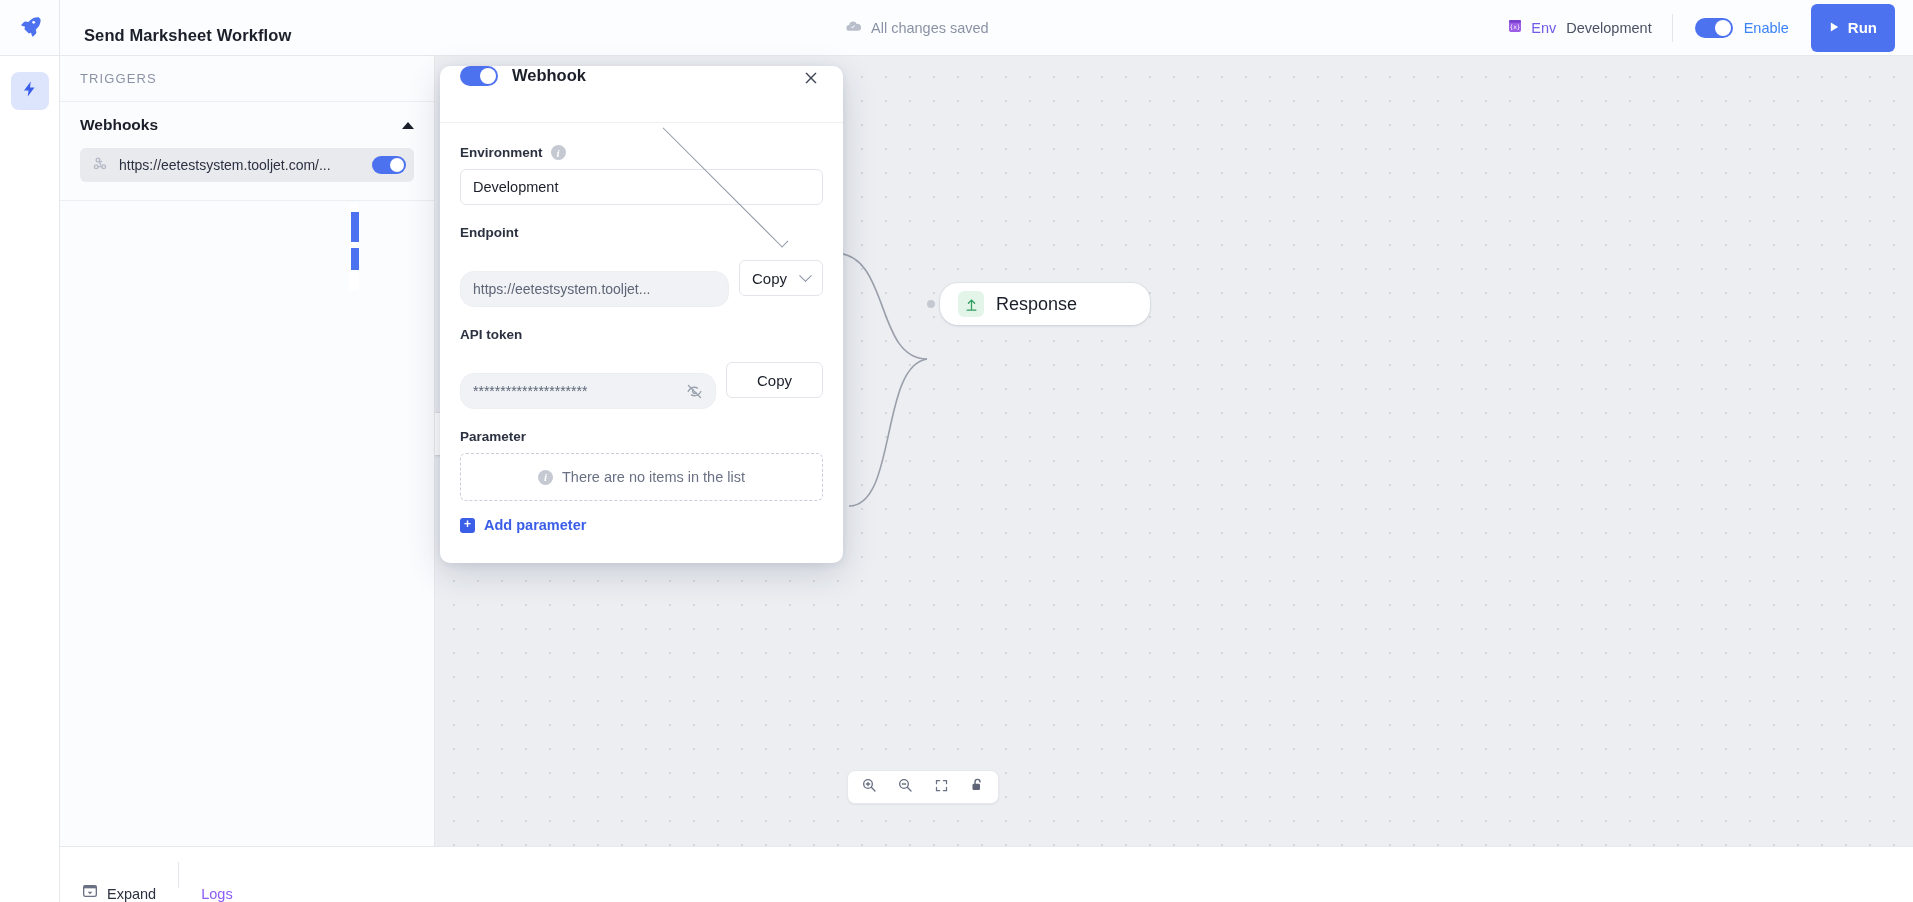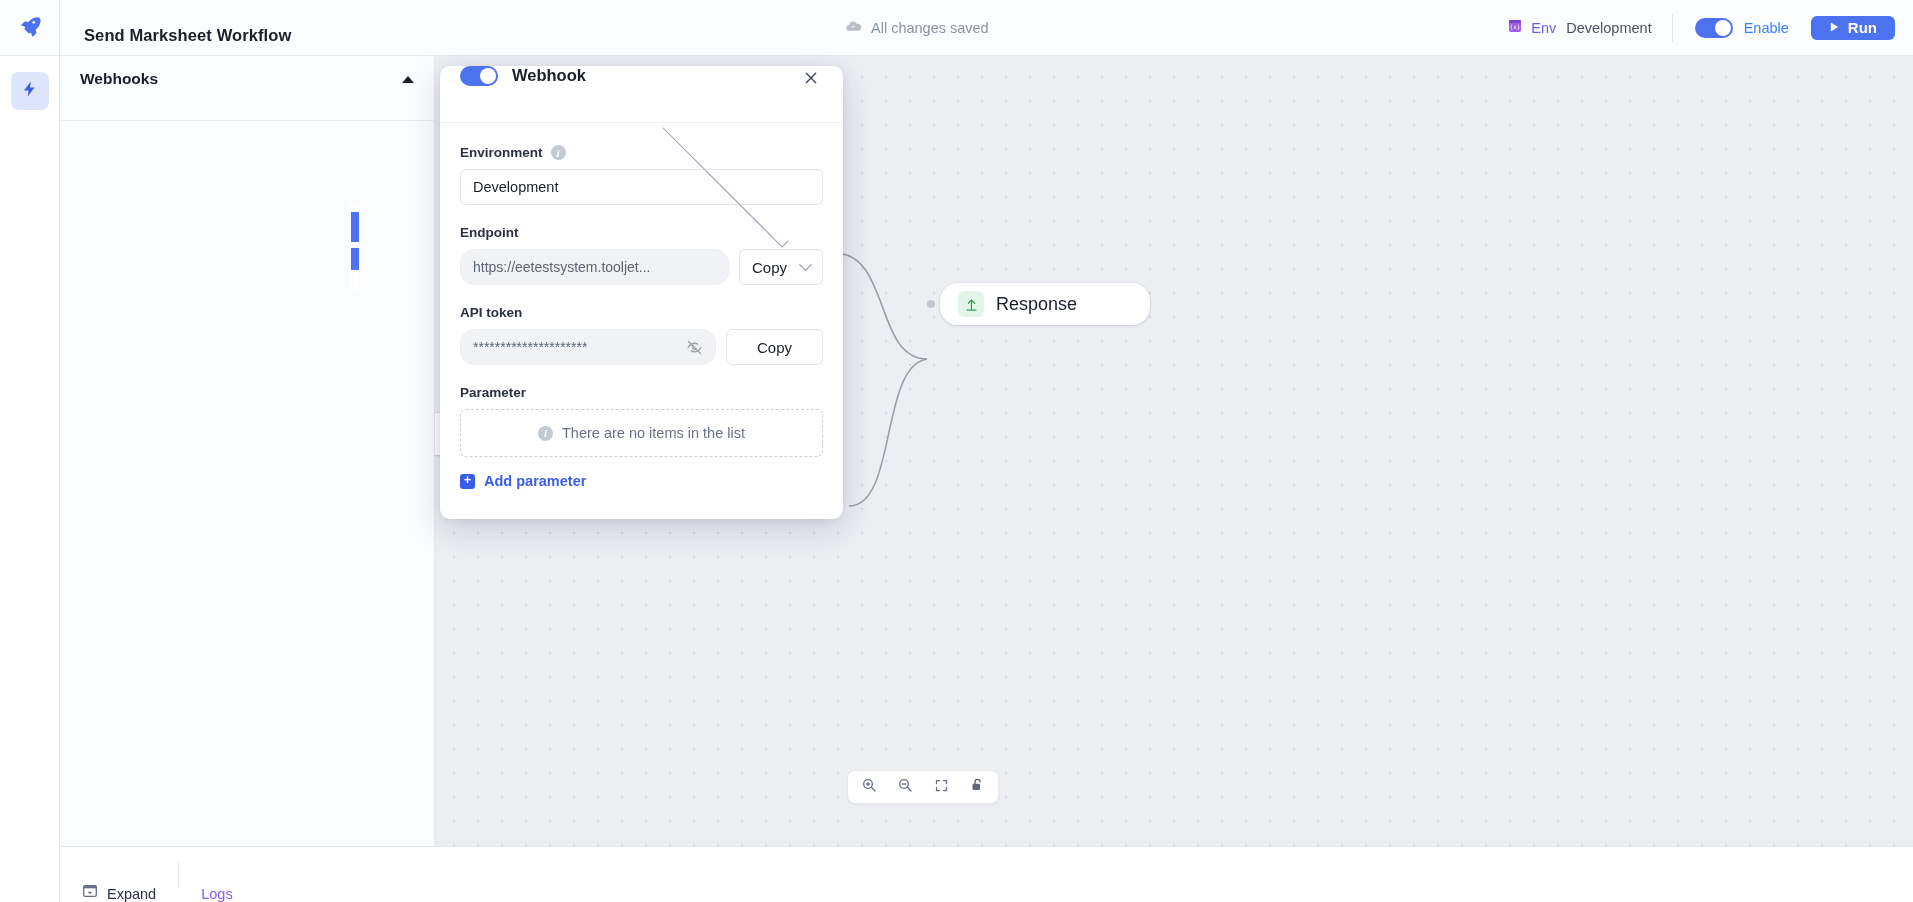--- a/index.html
+++ b/index.html
@@ -46,21 +46,21 @@
   .env-value { font-size: 14.5px; color: #4a5163; font-weight: 400; margin-left: 2px;}
   .vdiv { width: 1px; height: 28px; background: #e3e6eb; }
   .enable-group {
     display: flex; align-items: center; gap: 11px; padding: 0 22px;
   }
   .enable-label { font-size: 14.5px; color: #3b82f6; font-weight: 500; }
   .run-btn {
     display: flex; align-items: center; gap: 8px;
     background: #4d72f0; color: #fff;
     border: none; border-radius: 6px;
-    height: 24px; padding: 0 18px;
+    height: 48px; padding: 0 18px;
     font-size: 15px; font-weight: 600;
     font-family: "Liberation Sans", sans-serif;
     cursor: pointer;
   }
 
   
   .toggle {
     width: 38px; height: 20px; border-radius: 11px;
     background: #4d72f0; position: relative; flex: 0 0 auto; cursor: pointer;
   }
@@ -217,21 +217,21 @@
   .chev {
     width: 9px; height: 9px; border-right: 1.6px solid #8a93a5;
     border-bottom: 1.6px solid #8a93a5; transform: rotate(45deg) translate(-2px,-2px);
   }
   .fld-group { margin-bottom: 20px; }
   .row { display: flex; gap: 10px; align-items: center; }
   .ro-input {
     flex: 1; height: 36px; background: #f0f2f5; border: 1px solid #eceef2;
     border-radius: 14px; display: flex; align-items: center;
     padding: 16px 12px; font-size: 14px; color: #5d6576;
-    overflow: hidden; white-space: nowrap; position: relative;
+    overflow: hidden; white-space: nowrap; position: relative; margin-top: 22px;
   }
   .ro-input .txt { overflow: hidden; text-overflow: ellipsis; white-space: nowrap; flex:1;}
   .eye-btn { margin-left: 8px; cursor: pointer; display:flex; align-items:center; }
   .copy-split {
     height: 36px; border: 1px solid #e2e5ea; border-radius: 6px;
     background: #fff; display: flex; align-items: center; gap: 14px;
     padding: 0 12px; font-size: 15px; color: #1b1f2a; cursor: pointer;
   }
   .copy-btn {
     height: 36px; width: 97px; border: 1px solid #e2e5ea; border-radius: 6px;
@@ -316,24 +316,39 @@
   <div class="rail-item">
     <span>
       <svg width="18" height="18" viewBox="0 0 24 24" fill="#3b5ee8">
         <path d="M13 2L4 14h6l-1 8 9-12h-6z"></path>
       </svg>
     </span>
   </div>
 </div>
 
 <div class="panel">
+  <div class="panel-head">
+    <span class="panel-head-text">TRIGGERS</span>
+  </div>
   <div class="section">
     <div class="section-head">
       <span class="section-title">Webhooks</span>
       <span class="caret-up"></span>
+    </div>
+    <div class="wh-item">
+      <span>
+        <svg width="17" height="17" viewBox="0 0 24 24" fill="none" stroke="#b5bbc6" stroke-width="1.9" stroke-linecap="round">
+          <circle cx="8.5" cy="7" r="2.6"></circle>
+          <circle cx="16.5" cy="16.5" r="2.6"></circle>
+          <circle cx="6" cy="16.5" r="2.6"></circle>
+          <path d="M9.8 9.2l2.8 5M14 16.5H8.6M11 9.5l2.5-.5"></path>
+        </svg>
+      </span>
+      <span class="wh-url">https://eetestsystem.tooljet.com/...</span>
+      <span class="toggle sm"></span>
     </div>
   </div>
 </div>
 
 <div class="canvas">
 
   <svg class="edges" width="1478" height="790">
 
     <path d="M35 322 C 85 322, 70 202, 125 197" fill="none" stroke="#9aa0ab" stroke-width="1.6"></path>
 

